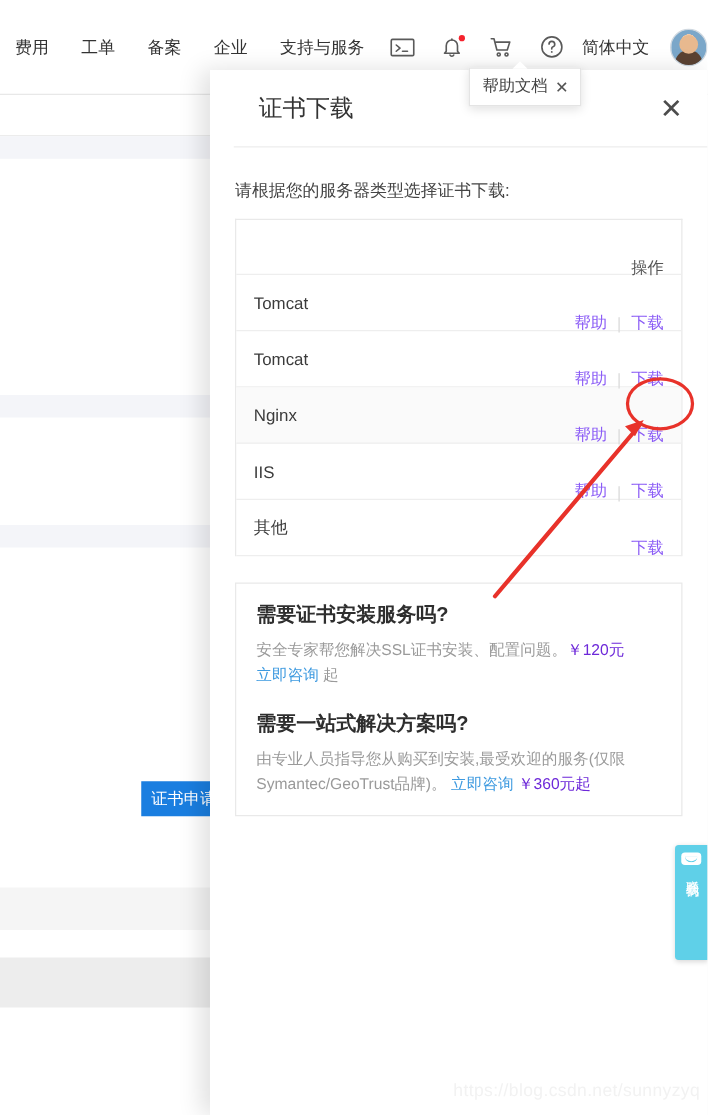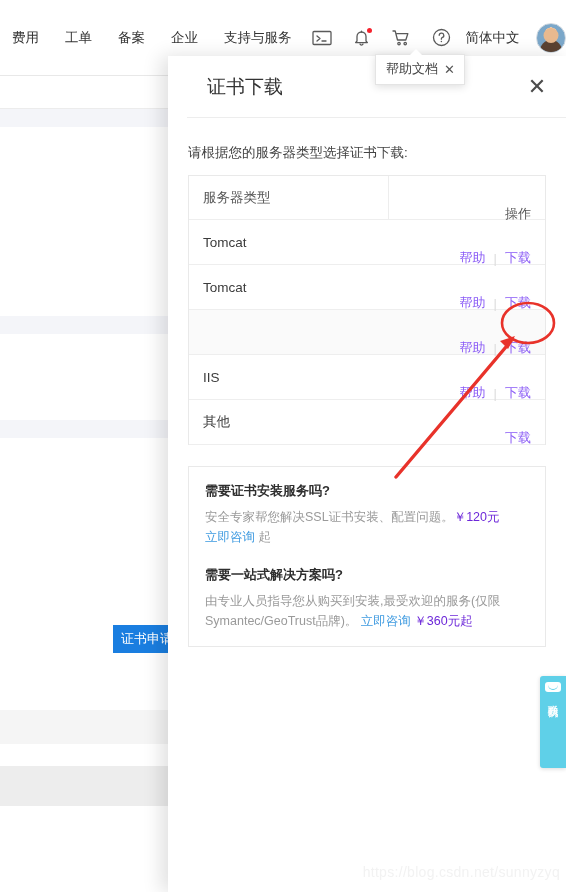--- a/index.html
+++ b/index.html
@@ -100,21 +100,21 @@
     gap: 8px; font-size: 13px; color: #555; margin-top: 32px;
   }
   .lnk { color: #8b5cf6; cursor: pointer; }
   .vsep { color: #dcdcdc; }
 
   
   .promo {
     width: 358px; margin-top: 21px; border: 1px solid #e9e9e9; padding: 15px 16px 15px 16px;
   }
   .promo-block + .promo-block { margin-top: 18px; }
-  .promo-title { font-size: 13px; font-weight: bold; color: #2e2e2e; margin-bottom: 7px; }
+  .promo-title { font-size: 16px; font-weight: bold; color: #2e2e2e; margin-bottom: 7px; }
   .promo-text { font-size: 12.5px; color: #9a9a9a; line-height: 1.62; }
   .price { color: #6d28d9; }
   .promo-link { color: #3e9ae0; cursor: pointer; white-space: nowrap; }
 
   
   .annot { position: absolute; left: 0; top: 0; width: 566px; height: 892px;
            pointer-events: none; z-index: 60; }
 
   
   .contact {
@@ -210,21 +210,20 @@
     <div class="modal-head">
       <div class="modal-title">证书下载</div>
       <div class="modal-close">✕</div>
     </div>
 
     <div class="modal-body">
       <div class="hint">请根据您的服务器类型选择证书下载:</div>
 
       <div class="tbl">
         <div class="trow hdr">
-          <div class="tc-name">服务器类型</div>
           <div class="tc-act">操作</div>
         </div>
 
         <div class="trow">
           <div class="tc-name">Tomcat</div>
           <div class="tc-act">
             <span class="lnk">帮助</span>
             <span class="vsep">|</span>
             <span class="lnk">下载</span>
           </div>
@@ -233,20 +232,21 @@
         <div class="trow">
           <div class="tc-name">Tomcat</div>
           <div class="tc-act">
             <span class="lnk">帮助</span>
             <span class="vsep">|</span>
             <span class="lnk">下载</span>
           </div>
         </div>
 
         <div class="trow hover">
+          <div class="tc-name">Nginx</div>
           <div class="tc-act">
             <span class="lnk">帮助</span>
             <span class="vsep">|</span>
             <span class="lnk">下载</span>
           </div>
         </div>
 
         <div class="trow">
           <div class="tc-name">IIS</div>
           <div class="tc-act">

